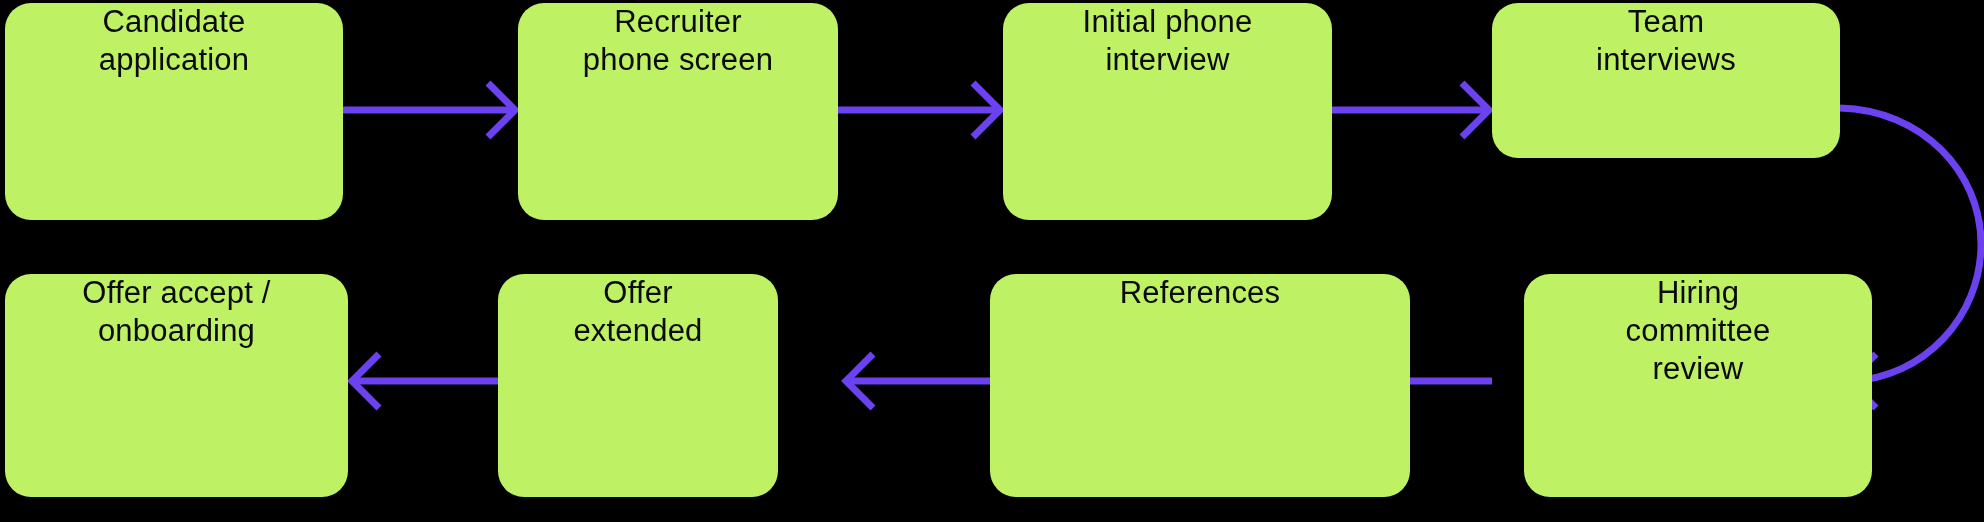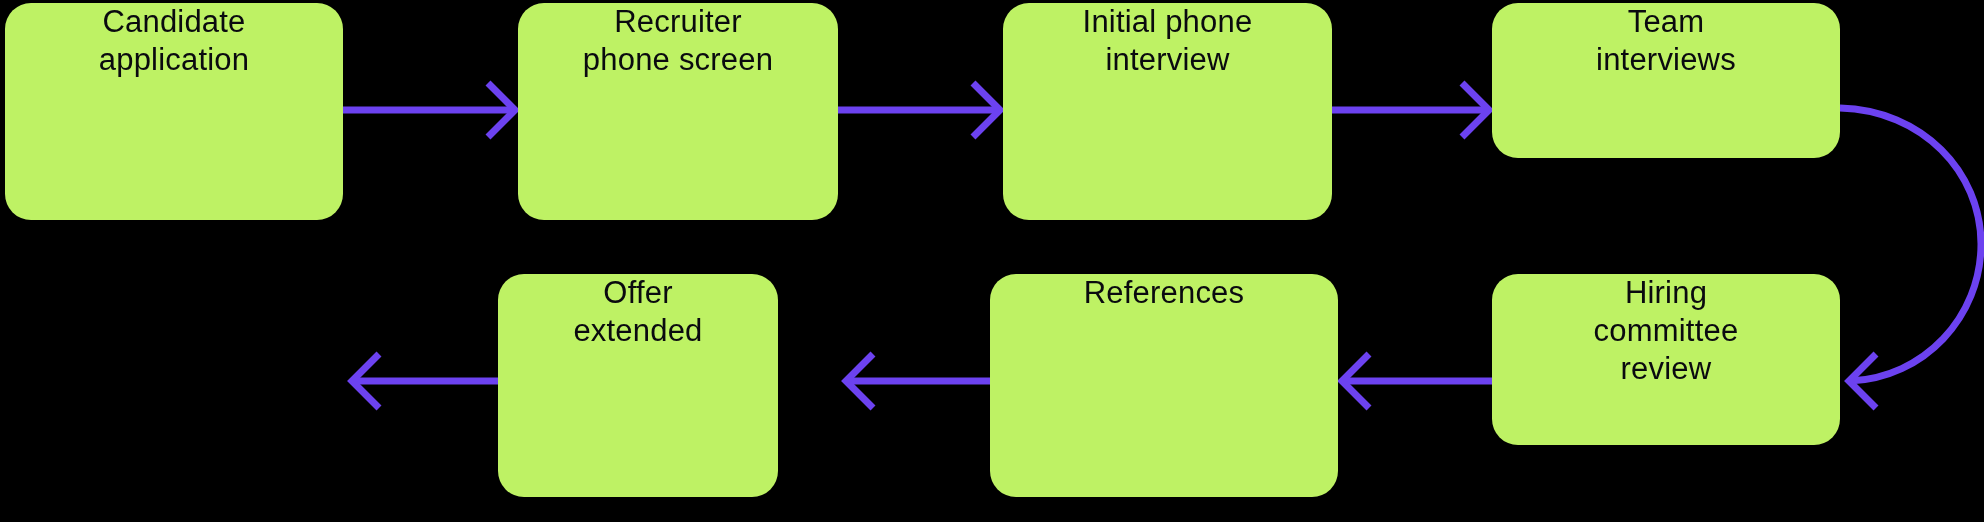--- a/index.html
+++ b/index.html
@@ -38,22 +38,22 @@
     white-space: pre-line;
     letter-spacing: 0.2px;
     padding: 0 14px;
   }
   
   .n1 { left: 5px;    top: 3px;   width: 338px; height: 217px; }
   .n2 { left: 518px;  top: 3px;   width: 320px; height: 217px; }
   .n3 { left: 1003px; top: 3px;   width: 329px; height: 217px; }
   .n4 { left: 1492px; top: 3px;   width: 348px; height: 155px; }
   
-  .n5 { left: 1492px; top: 274px; width: 348px; height: 171px; }
-  .n6 { left: 990px;  top: 274px; width: 348px; height: 223px; }
+  .n5 { left: 1524px; top: 274px; width: 348px; height: 223px; }
+  .n6 { left: 990px;  top: 274px; width: 420px; height: 223px; }
   .n7 { left: 498px;  top: 274px; width: 280px; height: 223px; }
   .n8 { left: 5px;    top: 274px; width: 343px; height: 223px; }
   .edge {
     stroke: #6C42F0;
     stroke-width: 7;
     fill: none;
     stroke-linecap: butt;
     stroke-linejoin: miter;
   }
 </style>
@@ -118,14 +118,18 @@
 committee
 review</div>
   </div>
   <div class="node n6">
     <div class="node-label">References</div>
   </div>
   <div class="node n7">
     <div class="node-label">Offer
 extended</div>
   </div>
+  <div class="node n8">
+    <div class="node-label">Offer accept /
+onboarding</div>
+  </div>
 
 </div>
 
 </body></html>

